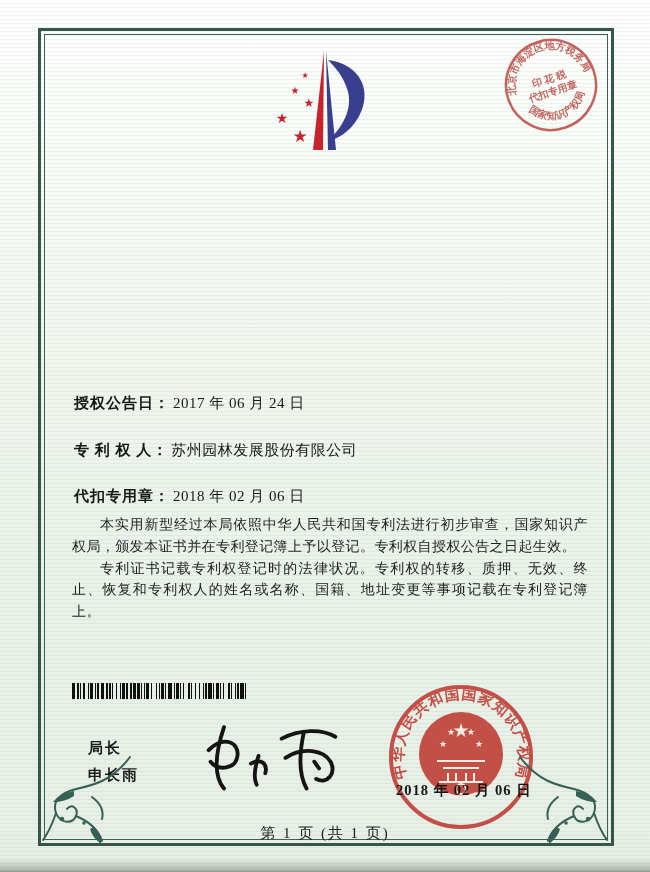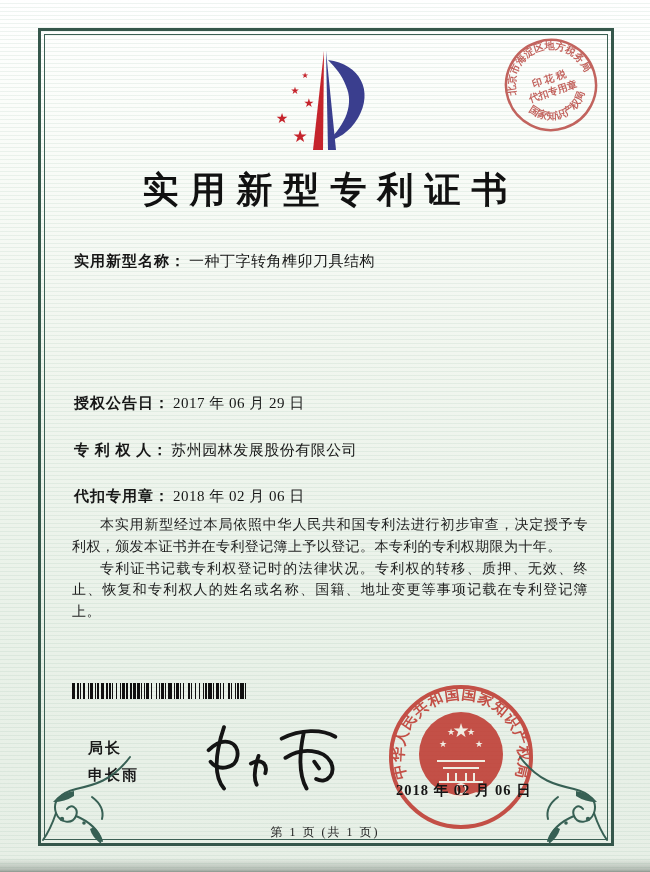--- a/index.html
+++ b/index.html
@@ -65,21 +65,21 @@
   }
 
   .tax-stamp { position:absolute; left:502px; top:36px; width:98px; height:98px; transform:rotate(-18deg); opacity:0.85; }
 
   .corner-flourish { position:absolute; width:92px; height:92px; }
   .fl-left  { left:40px;  top:753px; }
   .fl-right { left:518px; top:753px; transform:scaleX(-1); }
 
   .page-footer {
     position:absolute; left:0; right:0; top:824px; text-align:center;
-    font-size:12px; color:#202020; letter-spacing:2px;
+    font-size:15px; color:#202020; letter-spacing:2px;
   }
 </style>
 </head>
 <body>
 
 <div class="page">
 
   <div class="frame-outer">
     <div class="frame-inner"></div>
   </div>
@@ -91,37 +91,33 @@
       <text x="37" y="50" font-size="10">★</text>
       <text x="51" y="63" font-size="12">★</text>
       <text x="24" y="79" font-size="14">★</text>
       <text x="42" y="98" font-size="17">★</text>
     </g>
     <path d="M66,7 L55,106 L65,106 Z" fill="#c5242c"></path>
     <path d="M68,7 L70,106 L78,106 Z" fill="#3a3e8e"></path>
     <path d="M70,16 C102,20 116,47 100,74 C91,89 79,95 70,97 C88,80 96,60 88,42 C84,31 77,23 70,16 Z" fill="#3a3e8e"></path>
   </svg>
 
-  <div class="doc-title">实用新型专利证书</div>
-
-  <div class="field-row" id="f0">
-    <span class="lbl">实用新型名称</span><span class="col">：</span><span class="val">一种丁字转角榫卯刀具结构</span>
-  </div>
+
   <div class="field-row" id="f3">
-    <span class="lbl">授权公告日</span><span class="col">：</span><span class="val">2017 年 06 月 29 日</span>
+    <span class="lbl">授权公告日</span><span class="col">：</span><span class="val">2017 年 06 月 24 日</span>
   </div>
   <div class="field-row" id="f4">
     <span class="lbl">专 利 权 人</span><span class="col">：</span><span class="val">苏州园林发展股份有限公司</span>
   </div>
   <div class="field-row" id="f5">
     <span class="lbl">代扣专用章</span><span class="col">：</span><span class="val">2018 年 02 月 06 日</span>
   </div>
 
   <div class="body-text">
-    <p>本实用新型经过本局依照中华人民共和国专利法进行初步审查，决定授予专利权，颁发本证书并在专利登记簿上予以登记。本专利的专利权期限为十年。</p>
+    <p>本实用新型经过本局依照中华人民共和国专利法进行初步审查，国家知识产权局，颁发本证书并在专利登记簿上予以登记。专利权自授权公告之日起生效。</p>
     <p>专利证书记载专利权登记时的法律状况。专利权的转移、质押、无效、终止、恢复和专利权人的姓名或名称、国籍、地址变更等事项记载在专利登记簿上。</p>
   </div>
 
   <div class="barcode">
       <i style="width: 3.45px; background: rgb(16, 16, 16);"></i>
       <i style="width: 1.15px; background: transparent;"></i>
       <i style="width: 2.3px; background: rgb(16, 16, 16);"></i>
       <i style="width: 1.15px; background: transparent;"></i>
       <i style="width: 1.15px; background: rgb(16, 16, 16);"></i>
       <i style="width: 2.3px; background: transparent;"></i>

